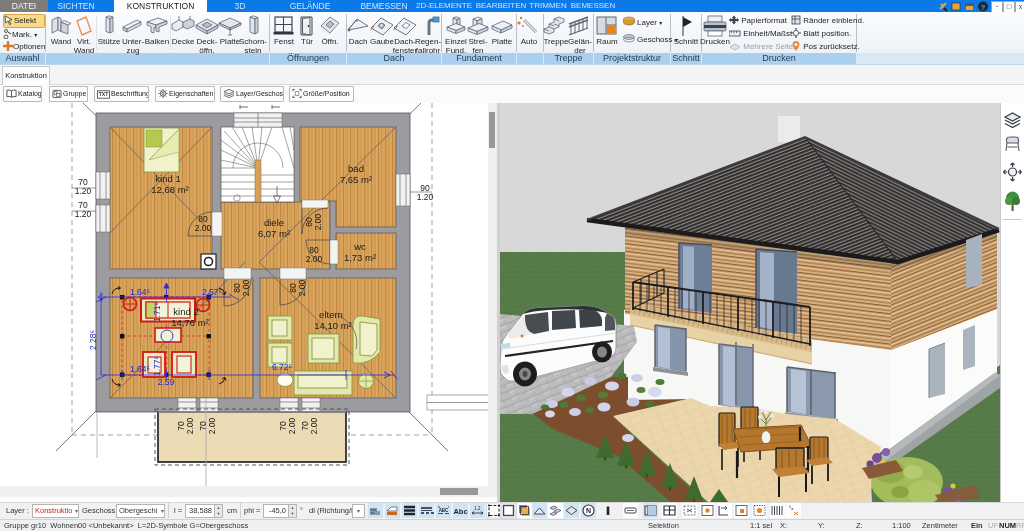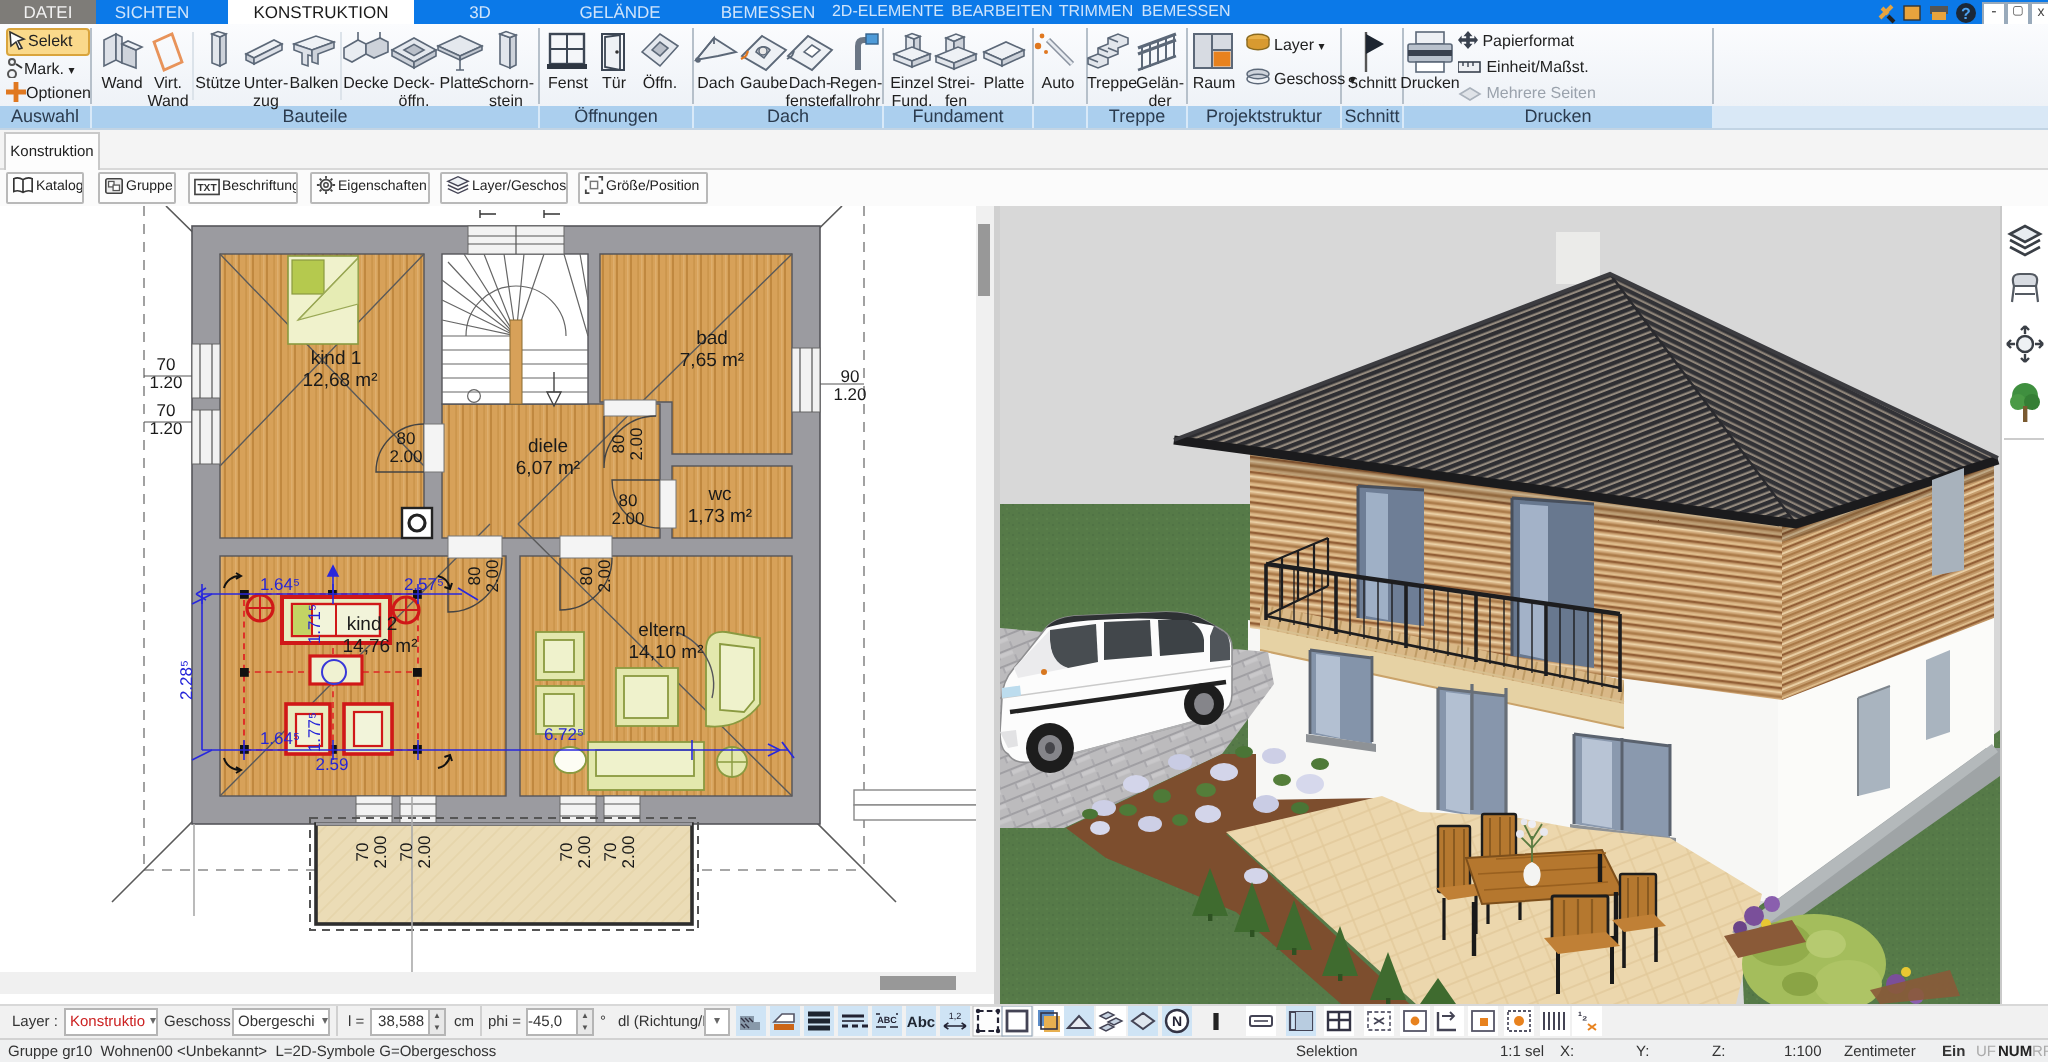--- a/index.html
+++ b/index.html
@@ -253,34 +253,47 @@
           <path d="M5.5 0 L8 3 H6.5 V4 H9 V2.5 L11 5 L9 7.5 V6 H6.5 V7 H8 L5.5 10 L3 7 H4.5 V6 H2 V7.5 L0 5 L2 2.5 V4 H4.5 V3 H3 Z" fill="#39414e"></path>
         </svg> Papierformat</div>
 <div><svg width="12" height="9" viewBox="0 0 12 9" style="vertical-align:-2px;">
           <rect x="0" y="2" width="11" height="5" fill="#eef0f4" stroke="#39414e" stroke-width=".8"></rect>
           <path d="M2.5 2 V4 M5 2 V4.5 M7.5 2 V4" stroke="#39414e" stroke-width=".7"></path>
         </svg> Einheit/Maßst.</div>
 <div style="color:#9aa2ac;"><svg width="12" height="9" viewBox="0 0 12 9" style="vertical-align:-2px;">
           <path d="M1 5 L6 2 L11 5 L6 8 Z" fill="#dfe3e8" stroke="#aab2bc" stroke-width=".8"></path>
         </svg> Mehrere Seiten</div>
 </div>
+<div class="abs" style="left:791px;top:15px;font-size:8px;color:#222;line-height:12.8px;white-space:nowrap;">
+<div><svg width="10" height="10" viewBox="0 0 10 10" style="vertical-align:-2px;">
+          <rect x="1" y="1" width="8" height="8" fill="#e4e8ee" stroke="#39414e" stroke-width=".8"></rect>
+          <path d="M1 4 H9 M4 1 V9" stroke="#39414e" stroke-width=".8"></path>
+        </svg> Ränder einblend.</div>
+<div><svg width="10" height="10" viewBox="0 0 10 10" style="vertical-align:-2px;">
+          <circle cx="5" cy="5" r="2.6" fill="#fff" stroke="#39414e" stroke-width=".8"></circle>
+          <path d="M5 0 V2 M5 8 V10 M0 5 H2 M8 5 H10" stroke="#39414e" stroke-width="1.2"></path>
+        </svg> Blatt position.</div>
+<div><svg width="10" height="10" viewBox="0 0 10 10" style="vertical-align:-2px;">
+          <path d="M5 10 C5 10 1.5 5.5 1.5 3.5 A3.5 3.5 0 0 1 8.5 3.5 C8.5 5.5 5 10 5 10 Z" fill="#ed8a3a"></path>
+          <circle cx="5" cy="3.6" r="1.4" fill="#fff"></circle>
+        </svg> Pos zurücksetz.</div>
+</div>
 
 <div class="abs" style="left:45px;top:53px;width:1px;height:11px;background:#d8e9f8;"></div>
 <div class="abs" style="left:269px;top:53px;width:1px;height:11px;background:#d8e9f8;"></div>
 <div class="abs" style="left:346px;top:53px;width:1px;height:11px;background:#d8e9f8;"></div>
 <div class="abs" style="left:441px;top:53px;width:1px;height:11px;background:#d8e9f8;"></div>
 <div class="abs" style="left:516px;top:53px;width:1px;height:11px;background:#d8e9f8;"></div>
 <div class="abs" style="left:543px;top:53px;width:1px;height:11px;background:#d8e9f8;"></div>
 <div class="abs" style="left:593px;top:53px;width:1px;height:11px;background:#d8e9f8;"></div>
 <div class="abs" style="left:670px;top:53px;width:1px;height:11px;background:#d8e9f8;"></div>
 <div class="abs" style="left:701px;top:53px;width:1px;height:11px;background:#d8e9f8;"></div>
 <div class="abs" style="left:856px;top:53px;width:1px;height:11px;background:#d8e9f8;"></div>
 
 <div class="gl" style="left:0;width:45px;">Auswahl</div>
-<div class="gl" style="left:46px;width:223px;">Bauteile</div>
 <div class="gl" style="left:270px;width:76px;">Öffnungen</div>
 <div class="gl" style="left:347px;width:94px;">Dach</div>
 <div class="gl" style="left:442px;width:74px;">Fundament</div>
 <div class="gl" style="left:544px;width:49px;">Treppe</div>
 <div class="gl" style="left:594px;width:76px;">Projektstruktur</div>
 <div class="gl" style="left:671px;width:30px;">Schnitt</div>
 <div class="gl" style="left:702px;width:154px;">Drucken</div>
 
 <div class="abs" style="left:0;top:65px;width:1024px;height:19px;background:#f4f4f4;border-bottom:1px solid #d8d8d8;"></div>
 <div class="abs" style="left:2px;top:66px;width:46px;height:18px;background:#fdfdfd;border:1px solid #c9c9c9;border-bottom:none;font-size:7.5px;line-height:17px;text-align:center;color:#222;white-space:nowrap;">Konstruktion</div>
@@ -812,21 +825,21 @@
 <div class="abs" style="left:32px;top:504px;width:43px;height:12px;background:#fff;border:1px solid #b5b5b5;font-size:7.5px;line-height:12px;color:#cc2222;padding-left:2px;white-space:nowrap;overflow:hidden;">Konstruktio<span style="float:right;color:#666;font-size:6px;">▾</span></div>
 <div class="abs sbt" style="left:82px;top:506px;">Geschoss :</div>
 <div class="abs" style="left:116px;top:504px;width:45px;height:12px;background:#fff;border:1px solid #b5b5b5;font-size:7.5px;line-height:12px;color:#333;padding-left:2px;white-space:nowrap;overflow:hidden;">Obergeschi<span style="float:right;color:#666;font-size:6px;">▾</span></div>
 <div class="abs" style="left:168px;top:503px;width:1px;height:15px;background:#d0d0d0;"></div>
 <div class="abs sbt" style="left:174px;top:506px;">l =</div>
 <div class="abs" style="left:185px;top:504px;width:26px;height:12px;background:#fff;border:1px solid #b5b5b5;font-size:7.5px;line-height:12px;color:#333;text-align:right;padding-right:2px;">38,588</div>
 <div class="abs" style="left:214px;top:504px;width:7px;height:12px;background:#e8e8e8;border:1px solid #b5b5b5;font-size:4px;line-height:6px;text-align:center;color:#555;">▲<br>▼</div>
 <div class="abs sbt" style="left:227px;top:506px;">cm</div>
 <div class="abs" style="left:240px;top:503px;width:1px;height:15px;background:#d0d0d0;"></div>
 <div class="abs sbt" style="left:244px;top:506px;">phi =</div>
-<div class="abs" style="left:263px;top:504px;width:22px;height:12px;background:#fff;border:1px solid #b5b5b5;font-size:7.5px;line-height:12px;color:#333;text-align:left;padding-right:2px;">-45,0</div>
+<div class="abs" style="left:263px;top:504px;width:22px;height:12px;background:#fff;border:1px solid #b5b5b5;font-size:7.5px;line-height:12px;color:#333;text-align:right;padding-right:2px;">-45,0</div>
 <div class="abs" style="left:288px;top:504px;width:7px;height:12px;background:#e8e8e8;border:1px solid #b5b5b5;font-size:4px;line-height:6px;text-align:center;color:#555;">▲<br>▼</div>
 <div class="abs sbt" style="left:300px;top:506px;">°</div>
 <div class="abs" style="left:309px;top:506px;font-size:7.5px;color:#333;">dl (Richtung/Di</div>
 <div class="abs" style="left:352px;top:504px;width:11px;height:12px;background:#fff;border:1px solid #b5b5b5;font-size:6px;line-height:12px;text-align:center;color:#666;">▾</div>
 
 <svg class="abs" style="left:368px;top:503px;" width="440" height="16" viewBox="0 0 440 16">
 <g font-family="Liberation Sans,sans-serif">
 <rect x="0" y="0" width="15" height="15" fill="#cfe4f5"></rect>
         <path d="M2 12 V5 h7 v3 h3 v4 Z" fill="#8899aa"></path>
         <path d="M2.5 6 l2 2 m-2 1 l2 2 m0 -5 l2 2 m-2 1 l2 2 m0 -5 l2 2" stroke="#334" stroke-width="0.7"></path>

